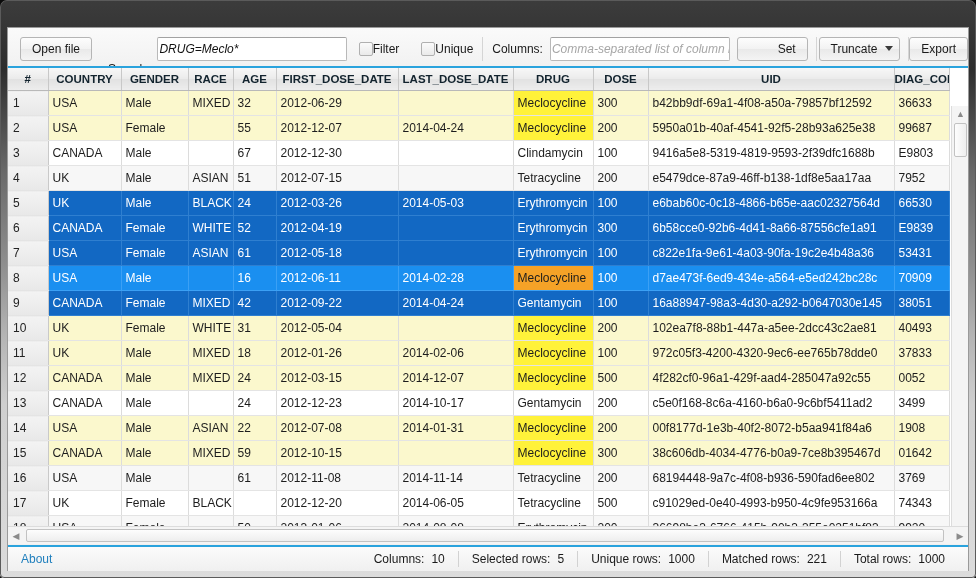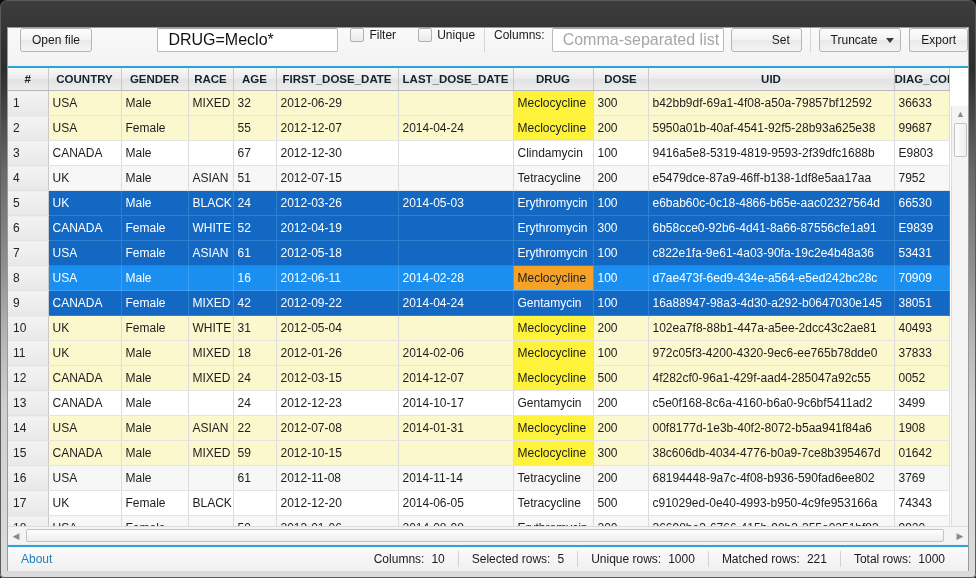--- a/index.html
+++ b/index.html
@@ -70,47 +70,47 @@
     border-bottom:none;
     overflow:hidden;
   }
 
   
   #toolbar{
     position:absolute;left:0;top:0;width:960px;height:42px;
     background:linear-gradient(to bottom,#fafafa 0%,#f1f1f1 100%);
     border-bottom:1px solid #cfcfcf;
     box-sizing:border-box;
-    display:flex;align-items:flex-start;
+    display:flex;align-items:center;
   }
   .tb-btn{
     height:24px;box-sizing:border-box;
     background:linear-gradient(to bottom,#fdfdfd 0%,#f2f2f2 50%,#e9e9e9 51%,#f4f4f4 100%);
     border:1px solid #b5b5b5;border-radius:3px;
     color:#1a1a1a;font-size:12px;
     display:flex;align-items:center;justify-content:center;
     padding:0 11px;white-space:nowrap;
   }
   .tb-label{color:#1a1a1a;font-size:12px;white-space:nowrap;}
   .tb-input{
     height:24px;box-sizing:border-box;
     background:#ffffff;border:1px solid #b9b9b9;border-top-color:#a2a2a2;
     border-radius:2px;
     display:flex;align-items:center;
-    padding:0 10px;font-size:16px;color:#111;
-    overflow:hidden;white-space:nowrap;
+    padding:0 1px;font-size:12px;color:#111;
+    overflow:hidden;white-space:nowrap;font-style:italic;
   }
   .tb-input.placeholder{color:#a6a6a6;}
   .tb-sep{width:1px;height:24px;background:#d5d5d5;}
   .chk{
     width:14px;height:14px;box-sizing:border-box;
     background:linear-gradient(to bottom,#fbfbfb,#eaeaea);
     border:1px solid #b0b0b0;border-radius:2px;
   }
-  .chk-wrap{display:flex;align-items:center;gap:5px;}
+  .chk-wrap{display:flex;align-items:center;}
   .caret{
     width:0;height:0;border-left:4px solid transparent;border-right:4px solid transparent;
     border-top:5px solid #3a3a3a;margin-left:8px;
   }
 
   
   #tablearea{
     position:absolute;left:0;top:38px;width:960px;height:478px;
     background:#ffffff;
     box-sizing:border-box;
@@ -216,21 +216,21 @@
       </div>
       <div class="chk-wrap" style="margin-left:22px;">
         <div class="chk"></div>
         <div class="tb-label">Unique</div>
       </div>
       <div class="tb-sep" style="margin-left:9px;"></div>
       <div class="tb-label" style="margin-left:9px;">Columns:</div>
       <div class="tb-input placeholder" style="margin-left:7px;width:206px;">Comma-separated list of column name</div>
       <div class="tb-btn" style="margin-left:7px;padding-left:40px;">Set</div>
       <div class="tb-sep" style="margin-left:8px;"></div>
-      <div class="tb-btn" style="margin-left:8px;padding-right:6px;">
+      <div class="tb-btn" style="margin-left:2px;padding-right:6px;">
         <span>Truncate</span>
         <span class="caret"></span>
       </div>
       <div class="tb-sep" style="margin-left:8px;"></div>
       <div class="tb-btn" style="margin-left:0;">Export</div>
     </div>
 
     <div id="tablearea">
       <table>
         <colgroup>

